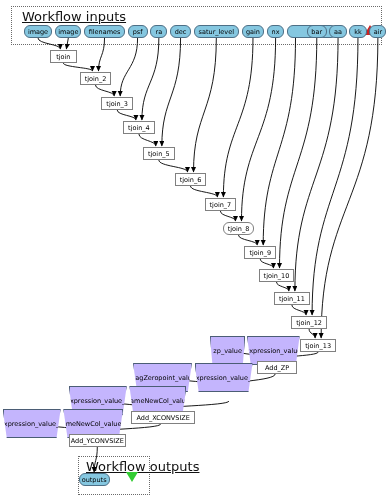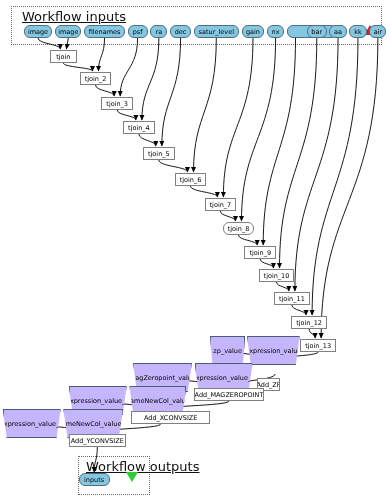--- a/index.html
+++ b/index.html
@@ -154,18 +154,17 @@
     <div class="node proc" style="left: 291.44px; top: 316px; width: 35.2986px;">tjoin_12</div>
     <div class="node proc" style="left: 300.491px; top: 339px; width: 35.2986px;">tjoin_13</div>
     <div class="node value" style="left: 209.981px; top: 336px; width: 35.2986px; clip-path: polygon(0% 0%, 100% 0%, 93% 100%, 7% 100%);">zp_value</div>
     <div class="node value" style="left: 247.09px; top: 336px; width: 52.4954px; clip-path: polygon(0% 0%, 100% 0%, 93% 100%, 7% 100%);">expression_value</div>
     <div class="node value" style="left: 133.049px; top: 363px; width: 58.831px; clip-path: polygon(0% 0%, 100% 0%, 93% 100%, 7% 100%);">magZeropoint_value</div>
     <div class="node value" style="left: 194.595px; top: 363px; width: 57.9259px; clip-path: polygon(0% 0%, 100% 0%, 93% 100%, 7% 100%);">expression_value_1</div>
     <div class="node value" style="left: 68.787px; top: 386px; width: 57.9259px; clip-path: polygon(0% 0%, 100% 0%, 93% 100%, 7% 100%);">expression_value_2</div>
     <div class="node value" style="left: 129.428px; top: 386px; width: 57.0208px; clip-path: polygon(0% 0%, 100% 0%, 93% 100%, 7% 100%);">nameNewCol_value</div>
     <div class="node value" style="left: 2.71528px; top: 409px; width: 57.9259px; clip-path: polygon(0% 0%, 100% 0%, 93% 100%, 7% 100%);">expression_value_3</div>
     <div class="node value" style="left: 63.3565px; top: 409px; width: 59.7361px; clip-path: polygon(0% 0%, 100% 0%, 93% 100%, 7% 100%);">nameNewCol_value_1</div>
-    <div class="node proc" style="left: 257.046px; top: 361px; width: 23px; margin-top: 17px;">Add_ZP</div>
-    <div class="node proc" style="left: 193.69px; top: 388px; width: 70.5972px;">Add_MAGZEROPOINT</div>
-    <div class="node proc" style="left: 131.238px; top: 411px; width: 79px;">Add_XCONVSIZE</div>
+    <div class="node proc" style="left: 257.046px; top: 361px; width: 40px;">Add_ZP</div>
+    <div class="node proc" style="left: 131.238px; top: 411px; width: 64px;">Add_XCONVSIZE</div>
     <div class="node proc" style="left: 68.787px; top: 434px; width: 57.0208px;">Add_YCONVSIZE</div>
-    <div class="node port" style="left: 78.7431px; top: 473px; width: 30.7731px;">inputs</div>
+    <div class="node port" style="left: 78.7431px; top: 473px; width: 30.7731px;">outputs</div>
   </div>
 
 </body></html>

